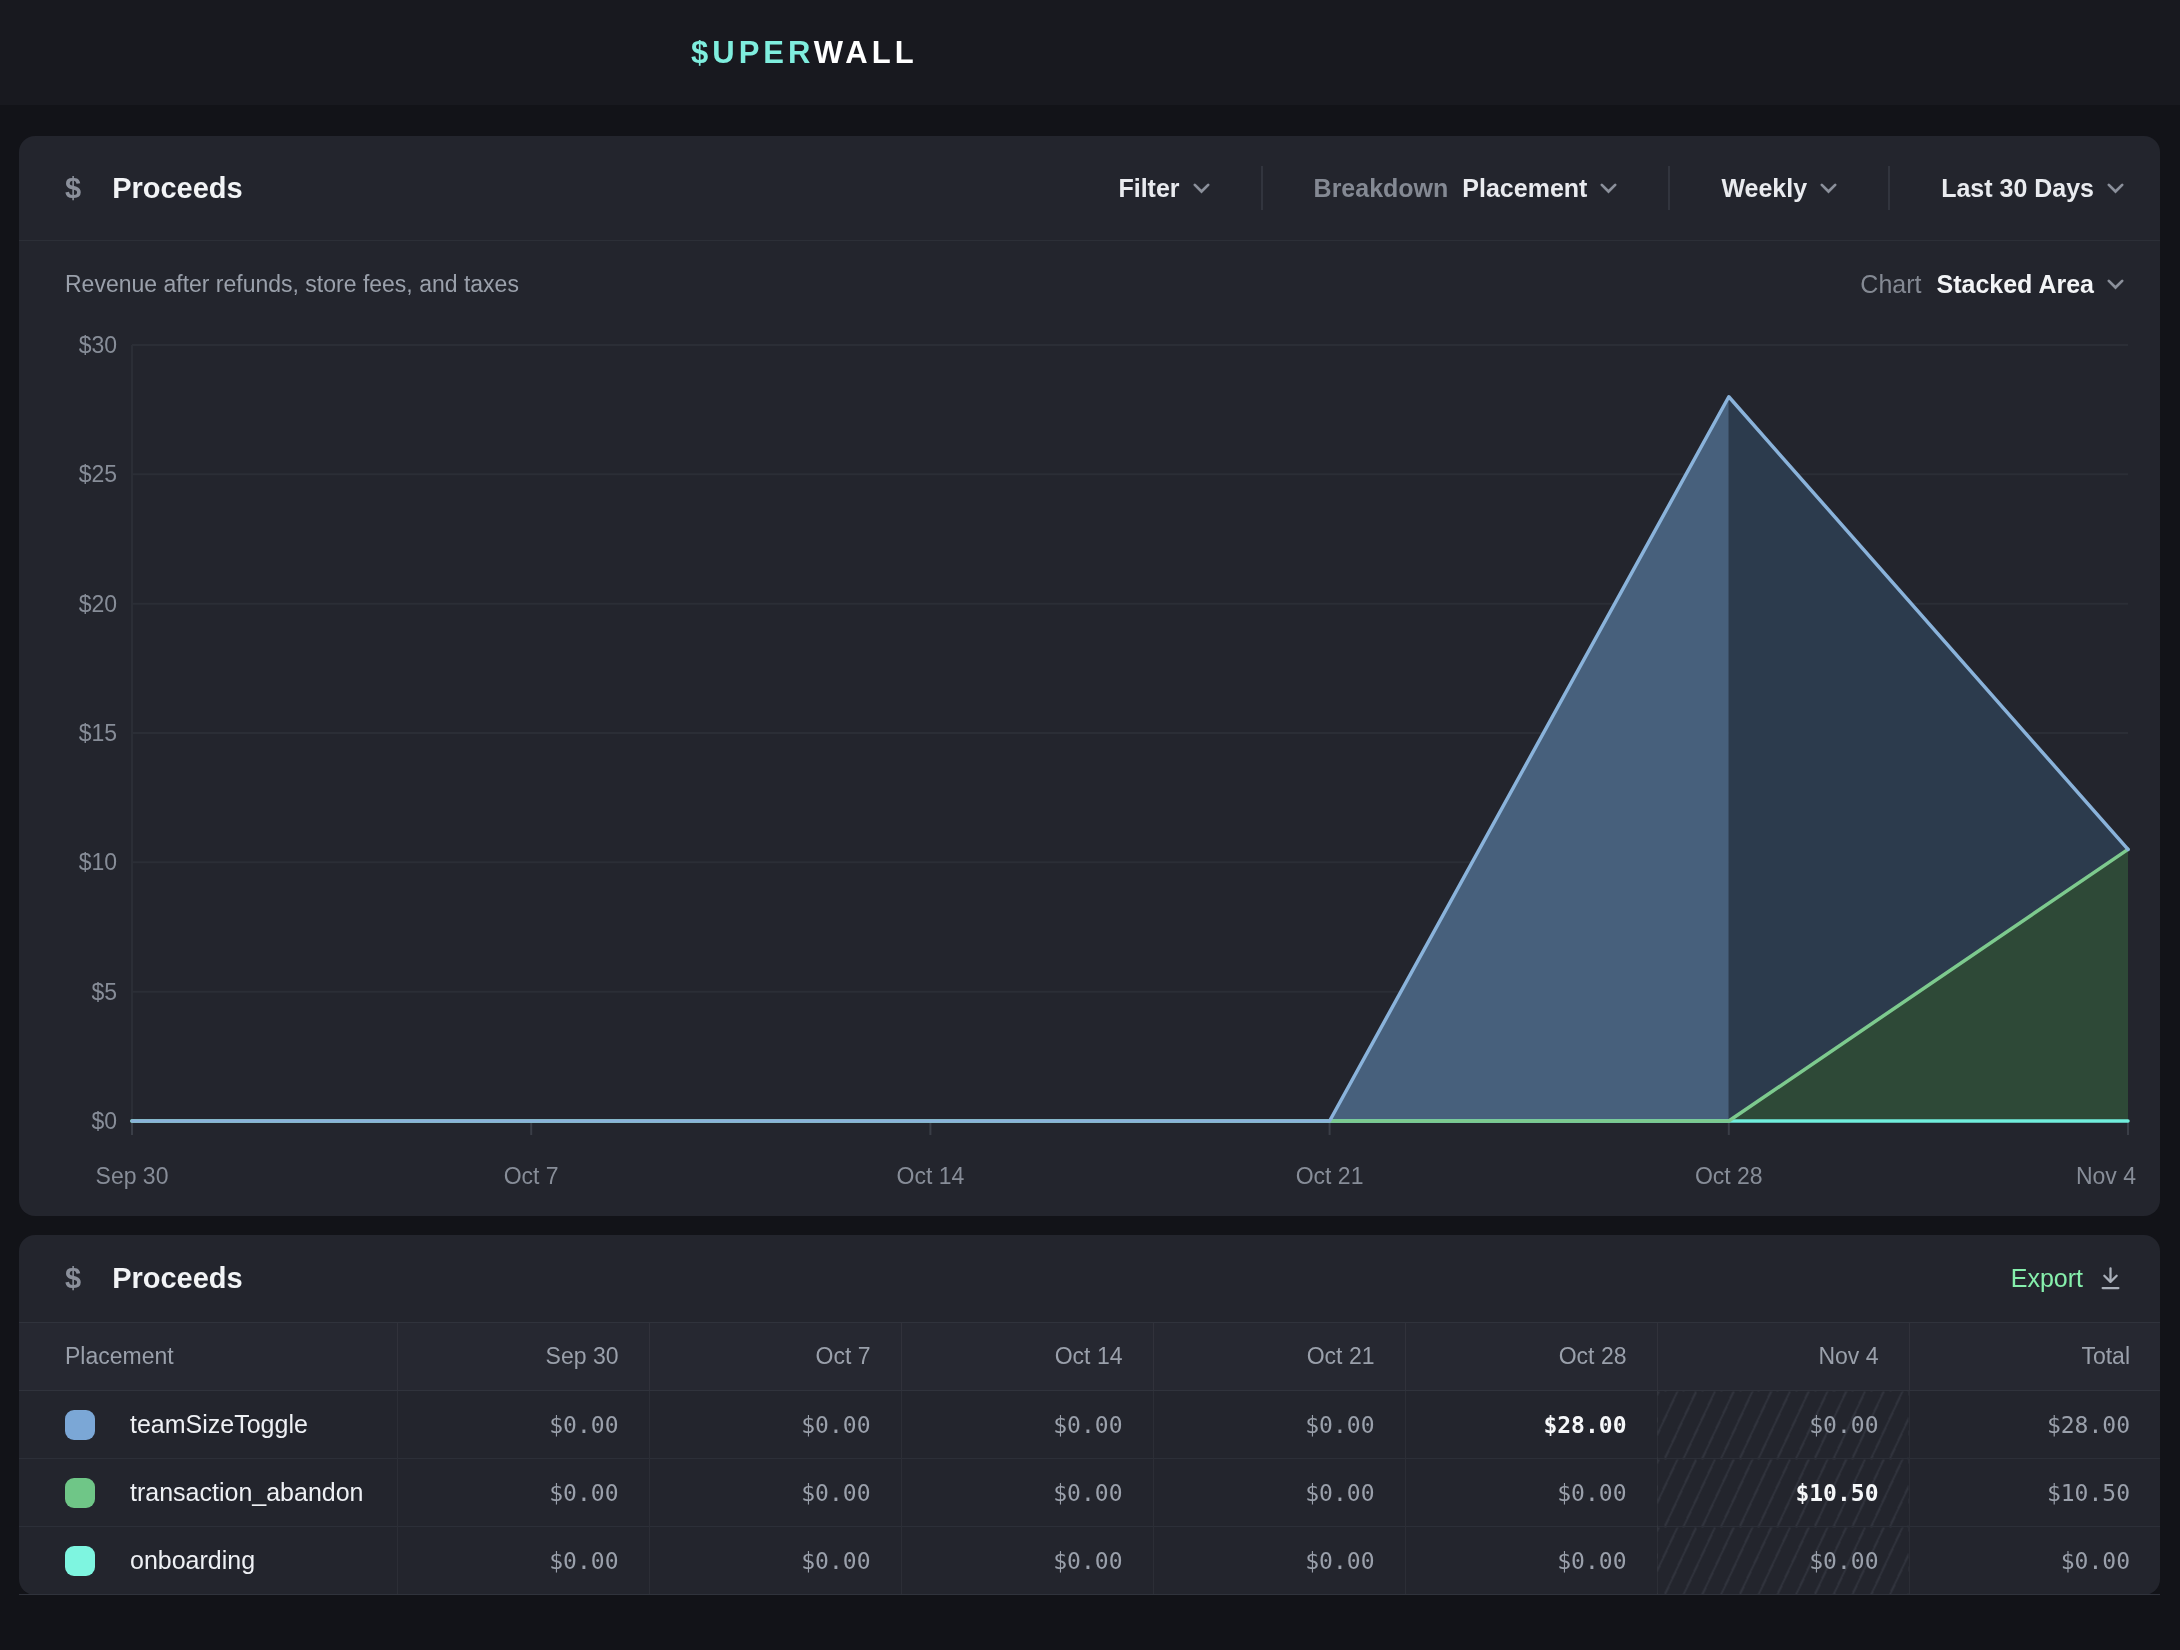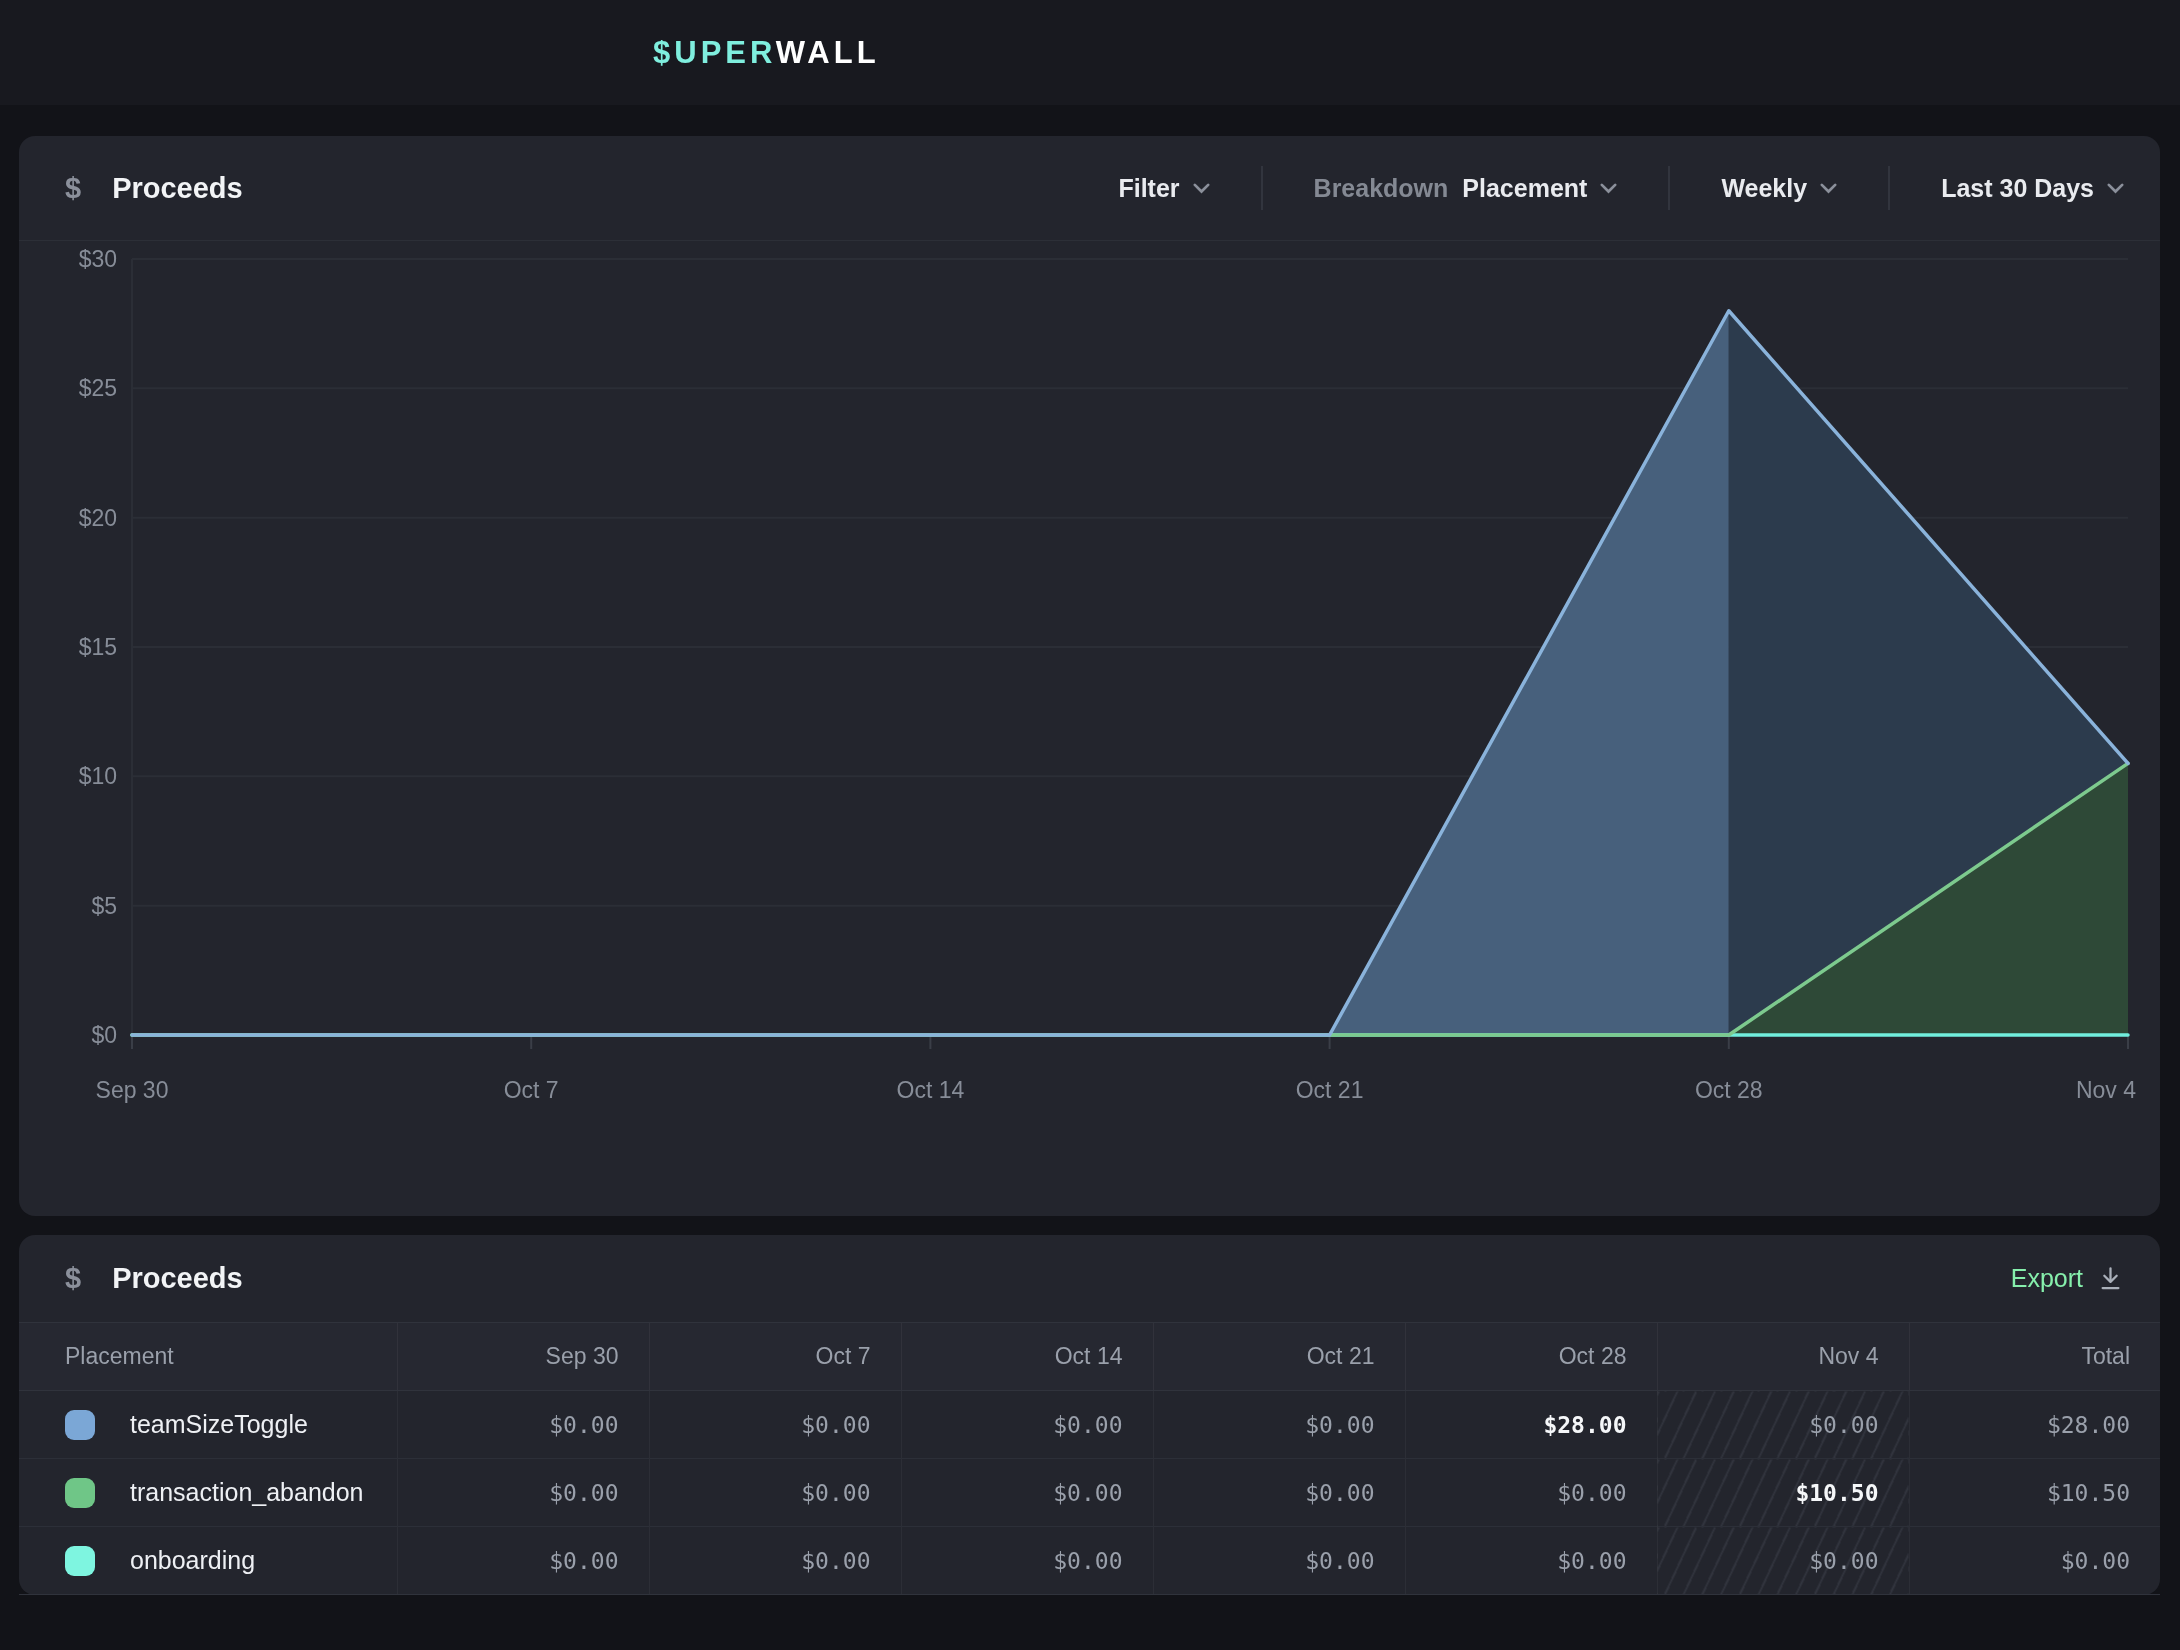--- a/index.html
+++ b/index.html
@@ -7,21 +7,21 @@
     width:2180px;height:1650px;
     background:#121318;
     font-family:"Liberation Sans",sans-serif;
     color:#f2f4f6;
     overflow:hidden;
     position:relative;
   }
   
   .topbar{
     height:105px;background:#18191f;
-    display:flex;align-items:center;
+    display:flex;align-items:center;padding-left:38px;
   }
   .logo{
     margin-left:653px;
     font-size:31px;font-weight:bold;letter-spacing:4px;
     font-family:"Liberation Sans",sans-serif;
   }
   .logo .lg-a{color:#7feede;}
   .logo .lg-b{color:#ffffff;}
   
   .card{
@@ -137,20 +137,30 @@
       <div class="v-div"></div>
       <div class="filter-item">
         <span class="lab">Last 30 Days</span>
         <svg class="chev" viewBox="0 0 14 9" width="17" height="11">
             <path d="M1.5 1.5 L7 7 L12.5 1.5" fill="none" stroke="#8b909b" stroke-width="2.2" stroke-linecap="round"></path>
           </svg>
       </div>
     </div>
   </header>
 
+  <div class="subtitle-row">
+    <span class="subtitle">Revenue after refunds, store fees, and taxes</span>
+    <div class="chart-selector">
+      <span class="muted">Chart</span>
+      <span class="val">Stacked Area</span>
+      <svg class="chev" viewBox="0 0 14 9" width="17" height="11">
+          <path d="M1.5 1.5 L7 7 L12.5 1.5" fill="none" stroke="#8b909b" stroke-width="2.2" stroke-linecap="round"></path>
+        </svg>
+    </div>
+  </div>
 
   <div class="chart-wrap">
     <svg id="proceeds-chart" viewBox="0 0 2141 870">
         <line x1="113" x2="2109" y1="664.6666666666666" y2="664.6666666666666" stroke="#2b2e36" stroke-width="2"></line>
         <line x1="113" x2="2109" y1="535.3333333333333" y2="535.3333333333333" stroke="#2b2e36" stroke-width="2"></line>
         <line x1="113" x2="2109" y1="406" y2="406" stroke="#2b2e36" stroke-width="2"></line>
         <line x1="113" x2="2109" y1="276.66666666666663" y2="276.66666666666663" stroke="#2b2e36" stroke-width="2"></line>
         <line x1="113" x2="2109" y1="147.33333333333337" y2="147.33333333333337" stroke="#2b2e36" stroke-width="2"></line>
         <line x1="113" x2="2109" y1="18" y2="18" stroke="#2b2e36" stroke-width="2"></line>
         <line x1="113" x2="113" y1="18" y2="808" stroke="#2b2e36" stroke-width="2"></line>

